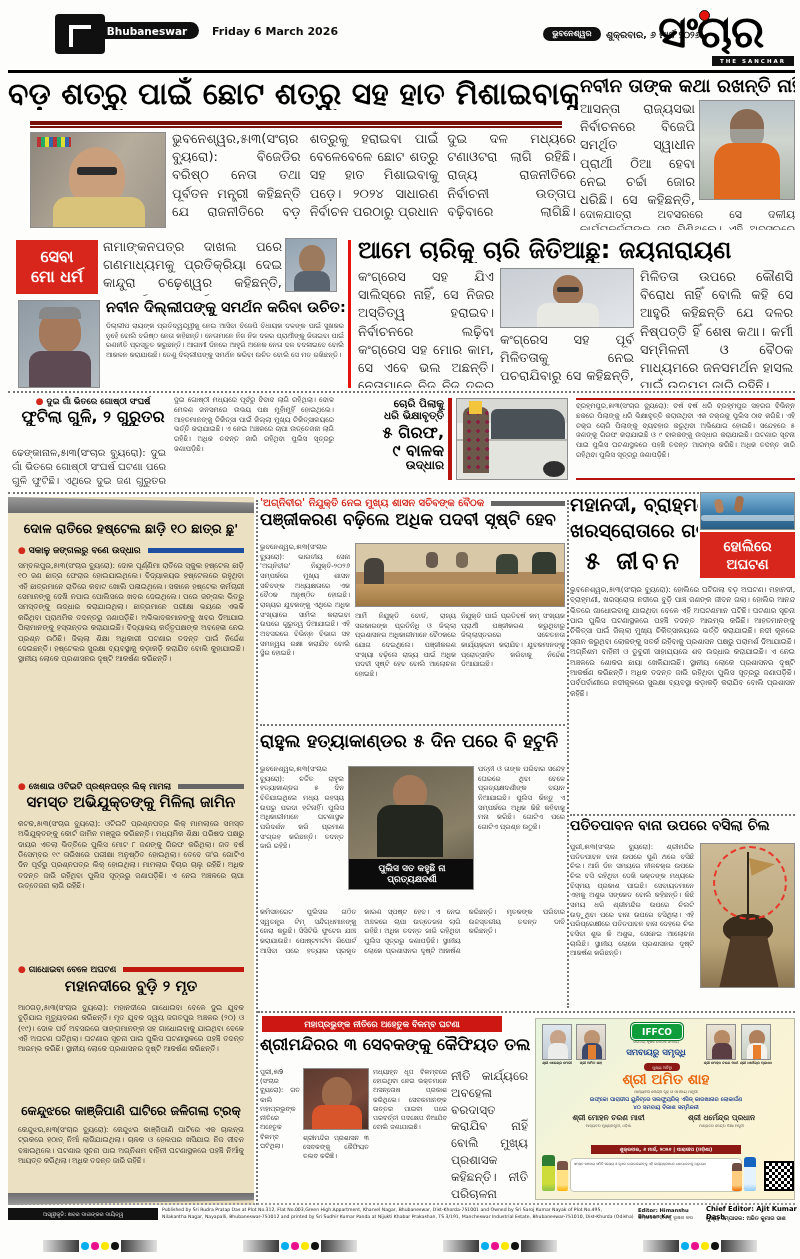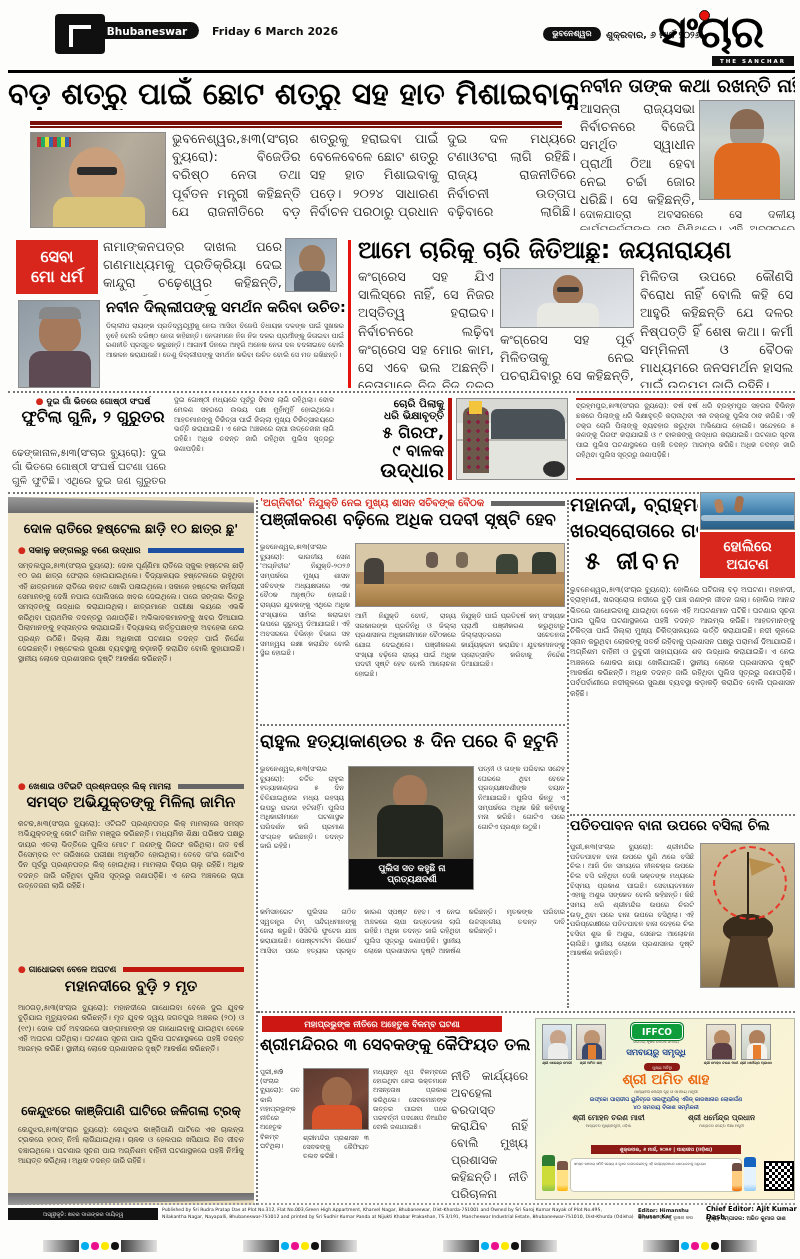--- a/index.html
+++ b/index.html
@@ -98,28 +98,28 @@
   <div class="abs bt" style="left:640px;top:268px;width:153px;height:120px;">ମିଳିତତା ଉପରେ କୌଣସି ବିରୋଧ ନାହିଁ ବୋଲି କହି ସେ ଆହୁରି କହିଛନ୍ତି ଯେ ଦଳର ନିଷ୍ପତ୍ତି ହିଁ ଶେଷ କଥା। କର୍ମୀ ସମ୍ମିଳନୀ ଓ ବୈଠକ ମାଧ୍ୟମରେ ଜନସମର୍ଥନ ହାସଲ ପାଇଁ ଉଦ୍ୟମ ଜାରି ରହିଛି।</div>
 
   <div class="abs dot-h" style="left:8px;top:391px;width:787px;"></div>
 
   <div class="abs kick ctr" style="left:14px;top:396px;width:158px;font-size:8.5px;justify-content:center;">
     <span class="bullet">●</span>
     <span>ଦୁଇ ଗାଁ ଭିତରେ ଗୋଷ୍ଠୀ ସଂଘର୍ଷ</span>
   </div>
   <div class="abs hd nw ctr" style="left:14px;top:408px;width:158px;font-size:16px;">ଫୁଟିଲା ଗୁଳି, ୨ ଗୁରୁତର</div>
   <div class="abs bt" style="left:12px;top:446px;width:154px;height:42px;font-size:10px;">ଢେଙ୍କାନାଳ,୫ା୩(ସଂଚାର ବ୍ୟୁରୋ): ଦୁଇ ଗାଁ ଭିତରେ ଗୋଷ୍ଠୀ ସଂଘର୍ଷ ଘଟଣା ପରେ ଗୁଳି ଫୁଟିଛି। ଏଥିରେ ଦୁଇ ଜଣ ଗୁରୁତର ଆହତ ହୋଇଛନ୍ତି।</div>
-  <div class="abs bt" style="left:174px;top:396px;width:160px;height:92px;font-size:7px;">ଦୁଇ ଗୋଷ୍ଠୀ ମଧ୍ୟରେ ପୂର୍ବରୁ ବିବାଦ ଲାଗି ରହିଥିଲା। ଦୋଳ ମେଳଣ ସହରରେ ଉଭୟ ପକ୍ଷ ମୁହାଁମୁହିଁ ହୋଇଥିଲେ। ଆହତମାନଙ୍କୁ ଚିକିତ୍ସା ପାଇଁ ଜିଲ୍ଲା ମୁଖ୍ୟ ଚିକିତ୍ସାଳୟରେ ଭର୍ତ୍ତି କରାଯାଇଛି। ଏ ନେଇ ଅଞ୍ଚଳରେ ଚାପା ଉତ୍ତେଜନା ଲାଗି ରହିଛି। ଅଧିକ ତଦନ୍ତ ଜାରି ରହିଥିବା ପୁଲିସ ସୂତ୍ରରୁ ଜଣାପଡ଼ିଛି।</div>
+  <div class="abs bt" style="left:174px;top:396px;width:160px;height:92px;font-size:7px;">ଦୁଇ ଗୋଷ୍ଠୀ ମଧ୍ୟରେ ପୂର୍ବରୁ ବିବାଦ ଲାଗି ରହିଥିଲା। ଦୋଳ ମେଳଣ ଜନସମରେ ଉଭୟ ପକ୍ଷ ମୁହାଁମୁହିଁ ହୋଇଥିଲେ। ଆହତମାନଙ୍କୁ ଚିକିତ୍ସା ପାଇଁ ଜିଲ୍ଲା ମୁଖ୍ୟ ଚିକିତ୍ସାଳୟରେ ଭର୍ତ୍ତି କରାଯାଇଛି। ଏ ନେଇ ଅଞ୍ଚଳରେ ଚାପା ଉତ୍ତେଜନା ଲାଗି ରହିଛି। ଅଧିକ ତଦନ୍ତ ଜାରି ରହିଥିବା ପୁଲିସ ସୂତ୍ରରୁ ଜଣାପଡ଼ିଛି।</div>
 
   <div class="abs" style="left:338px;top:398px;width:106px;text-align:right;">
     <div class="hd" style="font-size:10.5px;">ଚୋରି ପିଲାକୁ</div>
     <div class="hd" style="font-size:10.5px;">ଧରି ଭିକ୍ଷାବୃତ୍ତି</div>
     <div class="hd" style="font-size:16px;margin-top:3px;">୫ ଗିରଫ,</div>
     <div class="hd" style="font-size:16px;">୯ ବାଳକ</div>
-    <div class="hd" style="font-size:20px;">ଉଦ୍ଧାର</div>
+    <div class="hd" style="font-size:12px;">ଉଦ୍ଧାର</div>
   </div>
   <div class="abs" style="left:448px;top:398px;width:4px;height:82px;background:#b5150e;"></div>
   <div class="abs photo" style="left:456px;top:398px;width:112px;height:82px;background:linear-gradient(180deg,#d8d8d4 0 30%,#e9e9e6 30% 70%,#cfcfcb);">
     <div class="abs" style="left:34px;top:10px;width:74px;height:30px;background:#4a5258;border-radius:6px 14px 0 0;"></div>
     <div class="abs" style="left:0;top:40px;width:112px;height:42px;background:#e4e4df;border-top:2px solid #b8b8b2;"></div>
     <div class="abs" style="left:6px;top:8px;width:26px;height:66px;background:radial-gradient(circle 2px at 6px 6px,#824 90%,transparent) 0 0/9px 9px,#6b5a4c;border-radius:8px 8px 0 0;"></div>
     <div class="abs" style="left:12px;top:2px;width:13px;height:13px;background:#f2c53d;"></div>
     <div class="abs" style="left:86px;top:62px;width:22px;height:16px;background:#2e2e2e;border-radius:50%;"></div>
   </div>
   <div class="abs bt" style="left:576px;top:398px;width:219px;height:82px;border-top:2px solid #b5150e;border-bottom:2px solid #b5150e;padding:2px 0;box-sizing:border-box;font-size:7px;">ବ୍ରହ୍ମପୁର,୫ା୩(ସଂଚାର ବ୍ୟୁରୋ): ବର୍ଷ ବର୍ଷ ଧରି ବ୍ରହ୍ମପୁର ସହରର ବିଭିନ୍ନ ଛକରେ ପିଲାଙ୍କୁ ଧରି ଭିକ୍ଷାବୃତ୍ତି କରାଉଥିବା ଏକ ଚକ୍ରକୁ ପୁଲିସ ଠାବ କରିଛି। ଏହି ଚକ୍ର ଚୋରି ପିଲାଙ୍କୁ ବ୍ୟବହାର କରୁଥିବା ଅଭିଯୋଗ ହୋଇଛି। ସନ୍ଦେହରେ ୫ ଜଣଙ୍କୁ ଗିରଫ କରାଯାଇଛି ଓ ୯ ବାଳକଙ୍କୁ ଉଦ୍ଧାର କରାଯାଇଛି। ଘଟଣାର ସୂଚନା ପାଇ ପୁଲିସ ଘଟଣାସ୍ଥଳରେ ପହଞ୍ଚି ତଦନ୍ତ ଆରମ୍ଭ କରିଛି। ଅଧିକ ତଦନ୍ତ ଜାରି ରହିଥିବା ପୁଲିସ ସୂତ୍ରରୁ ଜଣାପଡ଼ିଛି।</div>

